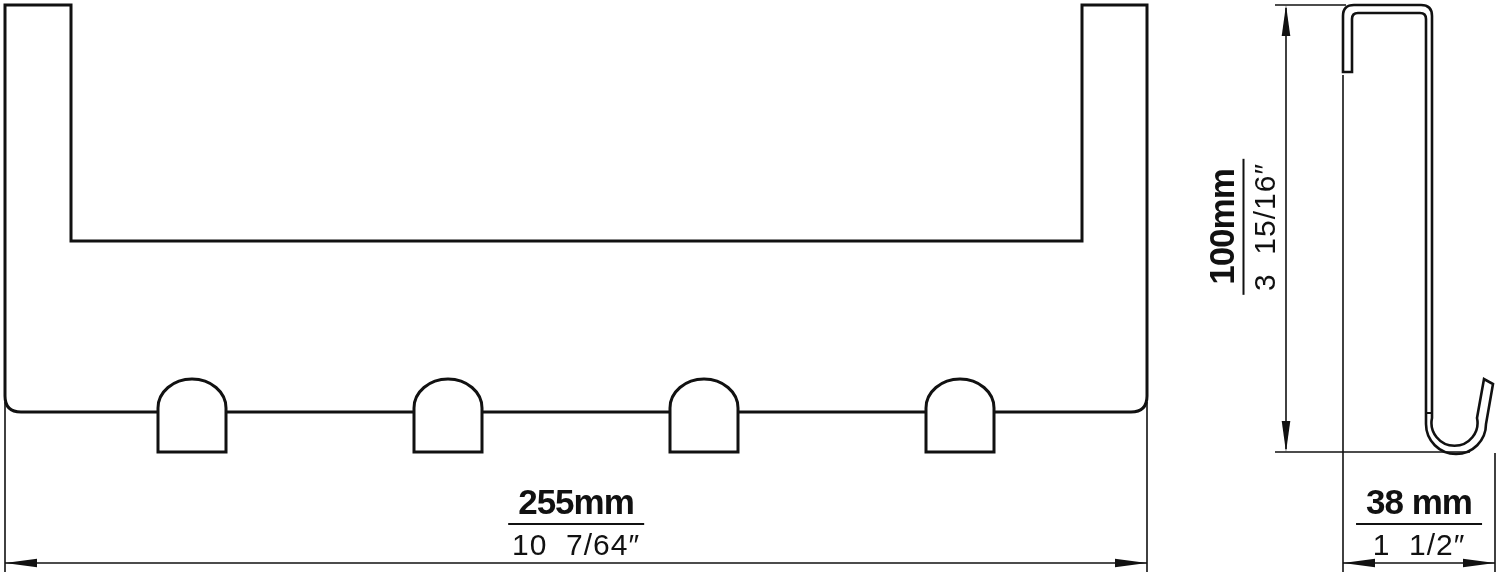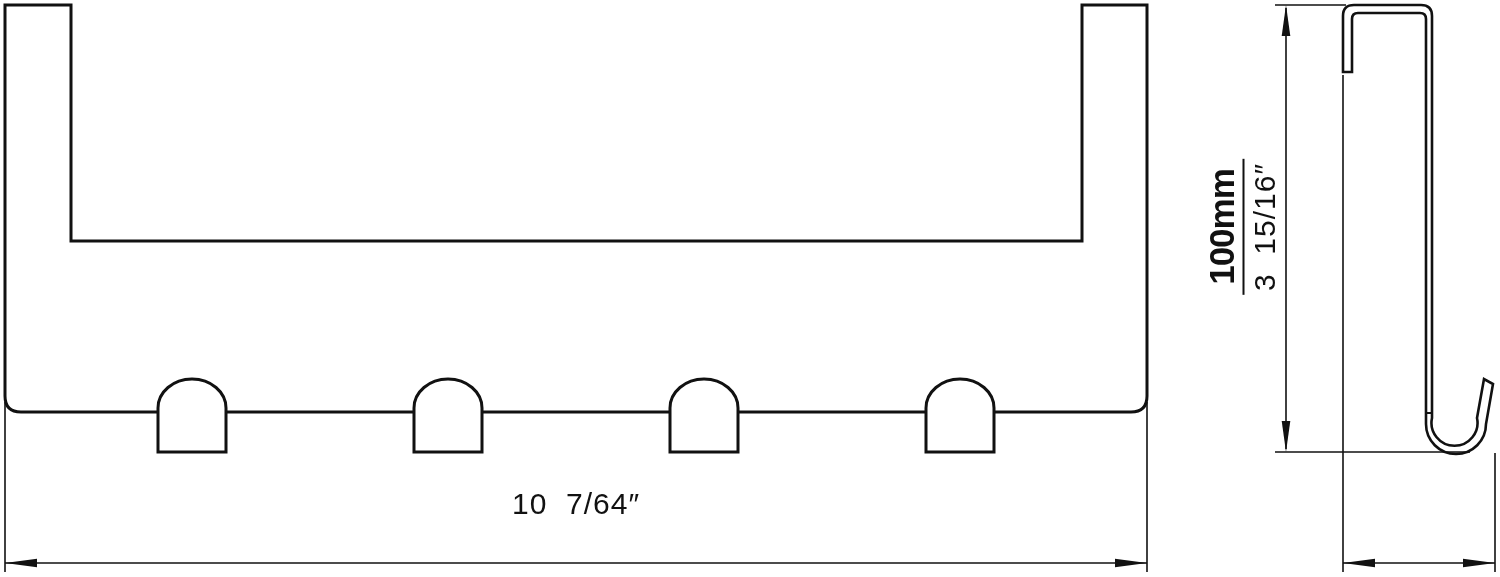--- a/index.html
+++ b/index.html
@@ -87,22 +87,27 @@
     <path fill="#111111" stroke="none" d="M 1286 452 L 1281.7 421 L 1290.3 421 Z"></path>
 
     <path stroke-width="1.6" d="M 1343 75 V 572"></path>
     <path stroke-width="1.6" d="M 1495 453 V 572"></path>
     <path stroke-width="1.6" d="M 1343 563 H 1495"></path>
     <path fill="#111111" stroke="none" d="M 1343 563 L 1375 558.7 L 1375 567.3 Z"></path>
     <path fill="#111111" stroke="none" d="M 1495 563 L 1463 558.7 L 1463 567.3 Z"></path>
   </svg>
 
   <div class="dim-label" id="width-label">
+    <span class="metric">255mm</span>
     <span class="imperial">10  7/64″</span>
   </div>
 
   <div class="dim-label" id="height-label">
     <span class="metric">100mm</span>
     <span class="imperial">3  15/16″</span>
   </div>
 
+  <div class="dim-label" id="depth-label">
+    <span class="metric">38 mm</span>
+    <span class="imperial">1  1/2″</span>
+  </div>
 
 </div>
 
 </body></html>

